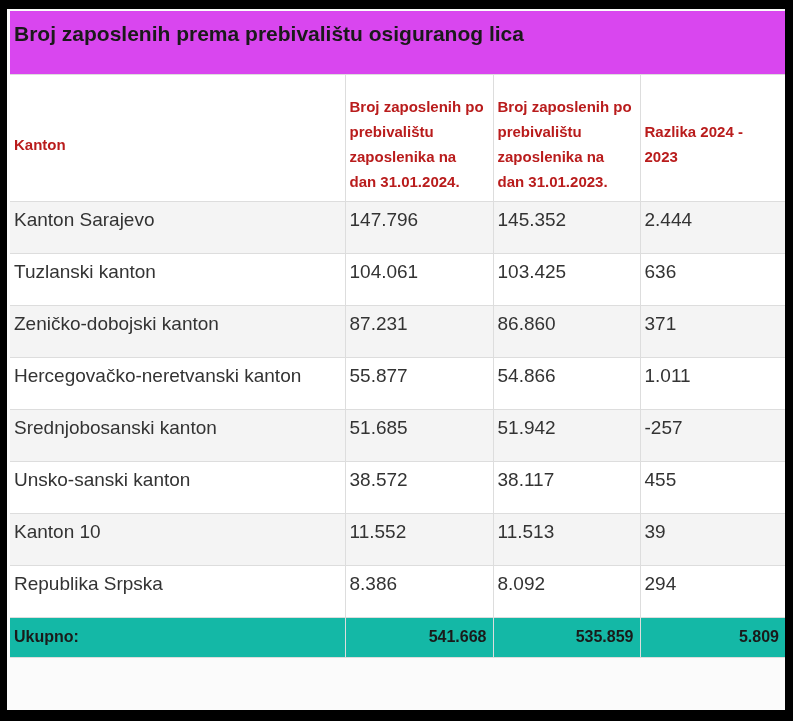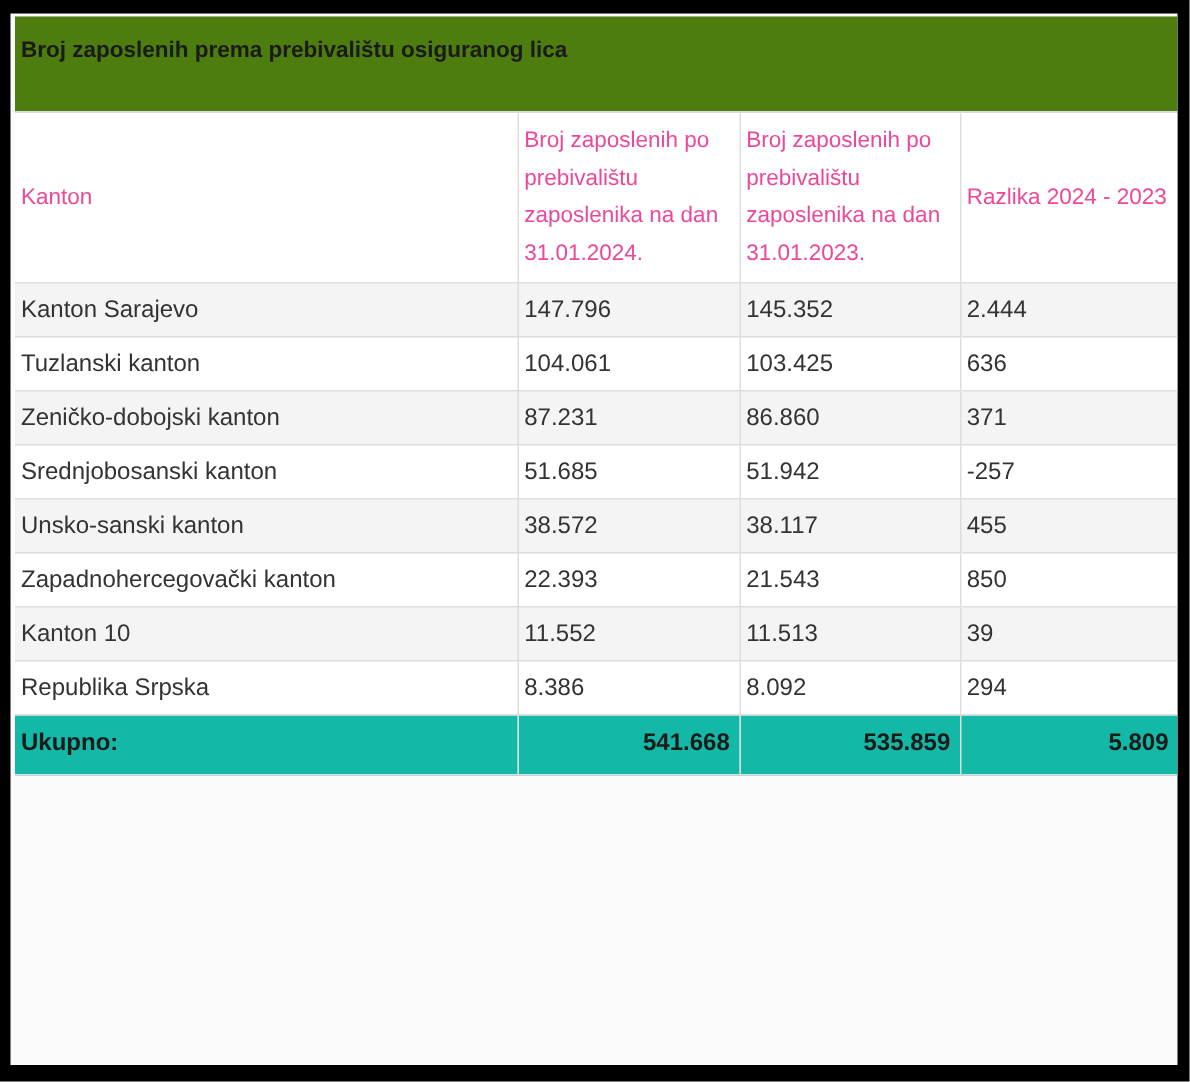--- a/index.html
+++ b/index.html
@@ -30,47 +30,47 @@
   col.c4 { width: 145px; }
 
   th, td {
     text-align: left;
     vertical-align: middle;
     box-sizing: border-box;
   }
 
   
   th.table-title {
-    background: #4d7c0f;
+    background: #d946ef;
     color: #1a1a1a;
-    font-size: 15px;
+    font-size: 21px;
     font-weight: 700;
     line-height: 18px;
     padding: 14px 10px 31px 4px;
     border-bottom: 1px solid #dddddd;
   }
 
   
   tr.header-row th {
     background: #ffffff;
-    color: #ec4899;
+    color: #b91c1c;
     font-size: 15px;
-    font-weight: 400;
+    font-weight: 700;
     line-height: 25px;
-    padding: 6px 6px 7px 4px;
+    padding: 19px 6px 7px 4px;
     border-bottom: 1px solid #dddddd;
   }
   tr.header-row th + th { border-left: 1px solid #dddddd; }
 
   
   tbody td {
     color: #333333;
-    font-size: 16px;
+    font-size: 19px;
     line-height: 18px;
-    padding: 9px 6px 8px 4px;
+    padding: 9px 6px 24px 4px;
     border-bottom: 1px solid #dddddd;
   }
   tbody td + td { border-left: 1px solid #dddddd; }
   tbody tr:nth-child(odd)  { background: #f4f4f4; }
   tbody tr:nth-child(even) { background: #ffffff; }
 
   
   tfoot td {
     background: #14b8a6;
     color: #1a1a1a;
@@ -117,36 +117,36 @@
         <td>103.425</td>
         <td>636</td>
       </tr>
       <tr>
         <td>Zeničko-dobojski kanton</td>
         <td>87.231</td>
         <td>86.860</td>
         <td>371</td>
       </tr>
       <tr>
+        <td>Hercegovačko-neretvanski kanton</td>
+        <td>55.877</td>
+        <td>54.866</td>
+        <td>1.011</td>
+      </tr>
+      <tr>
         <td>Srednjobosanski kanton</td>
         <td>51.685</td>
         <td>51.942</td>
         <td>-257</td>
       </tr>
       <tr>
         <td>Unsko-sanski kanton</td>
         <td>38.572</td>
         <td>38.117</td>
         <td>455</td>
-      </tr>
-      <tr>
-        <td>Zapadnohercegovački  kanton</td>
-        <td>22.393</td>
-        <td>21.543</td>
-        <td>850</td>
       </tr>
       <tr>
         <td>Kanton 10</td>
         <td>11.552</td>
         <td>11.513</td>
         <td>39</td>
       </tr>
       <tr>
         <td>Republika Srpska</td>
         <td>8.386</td>

